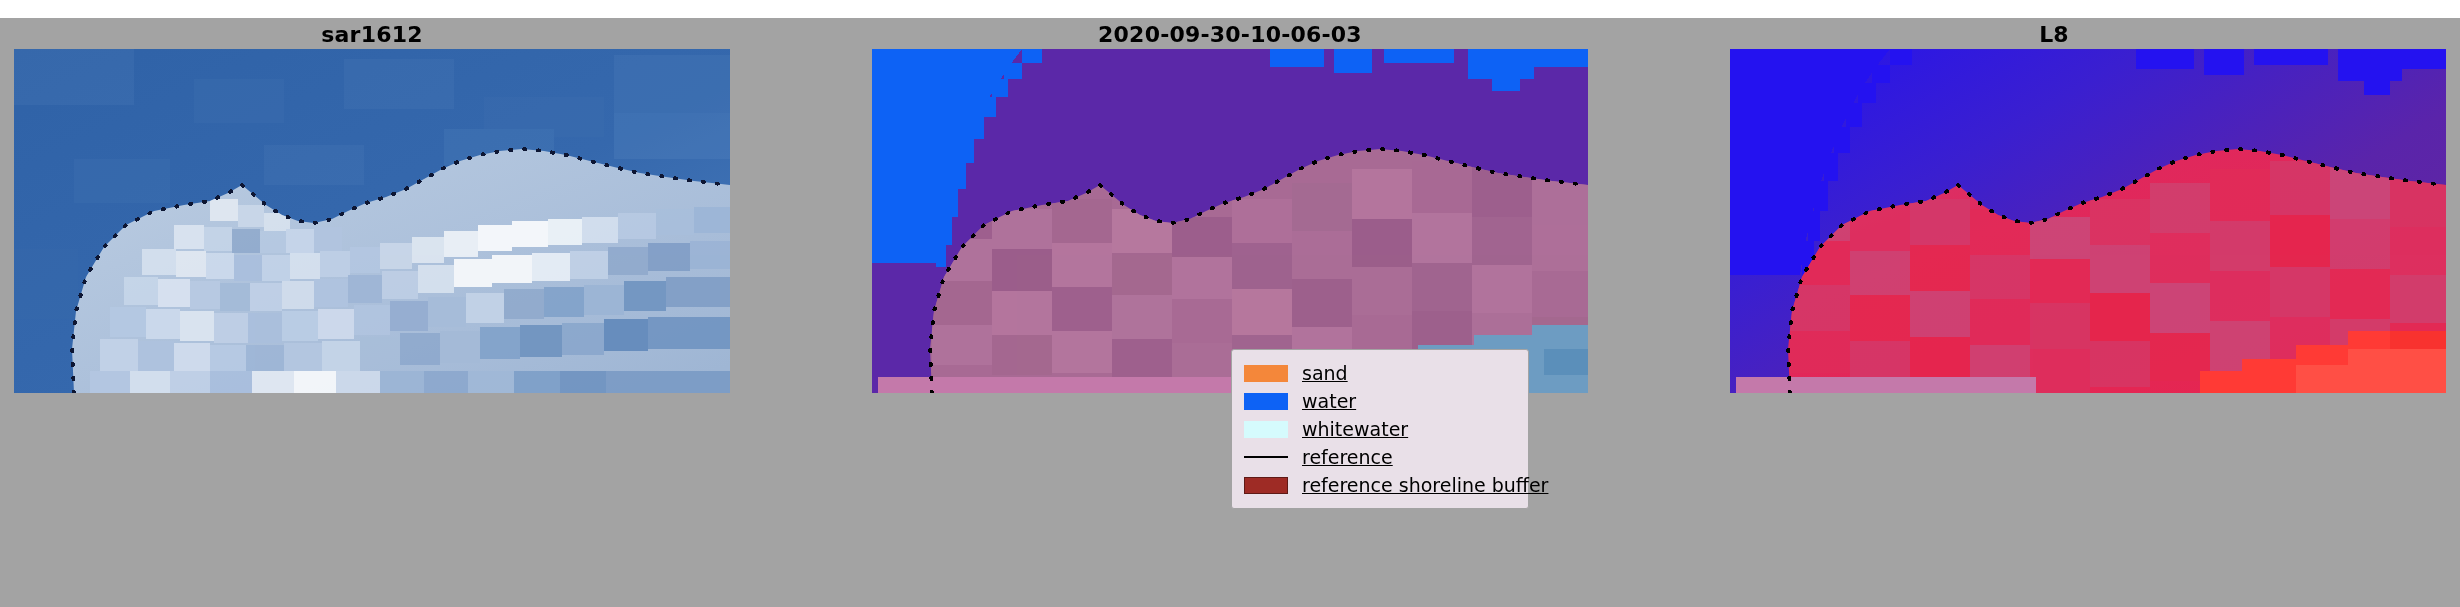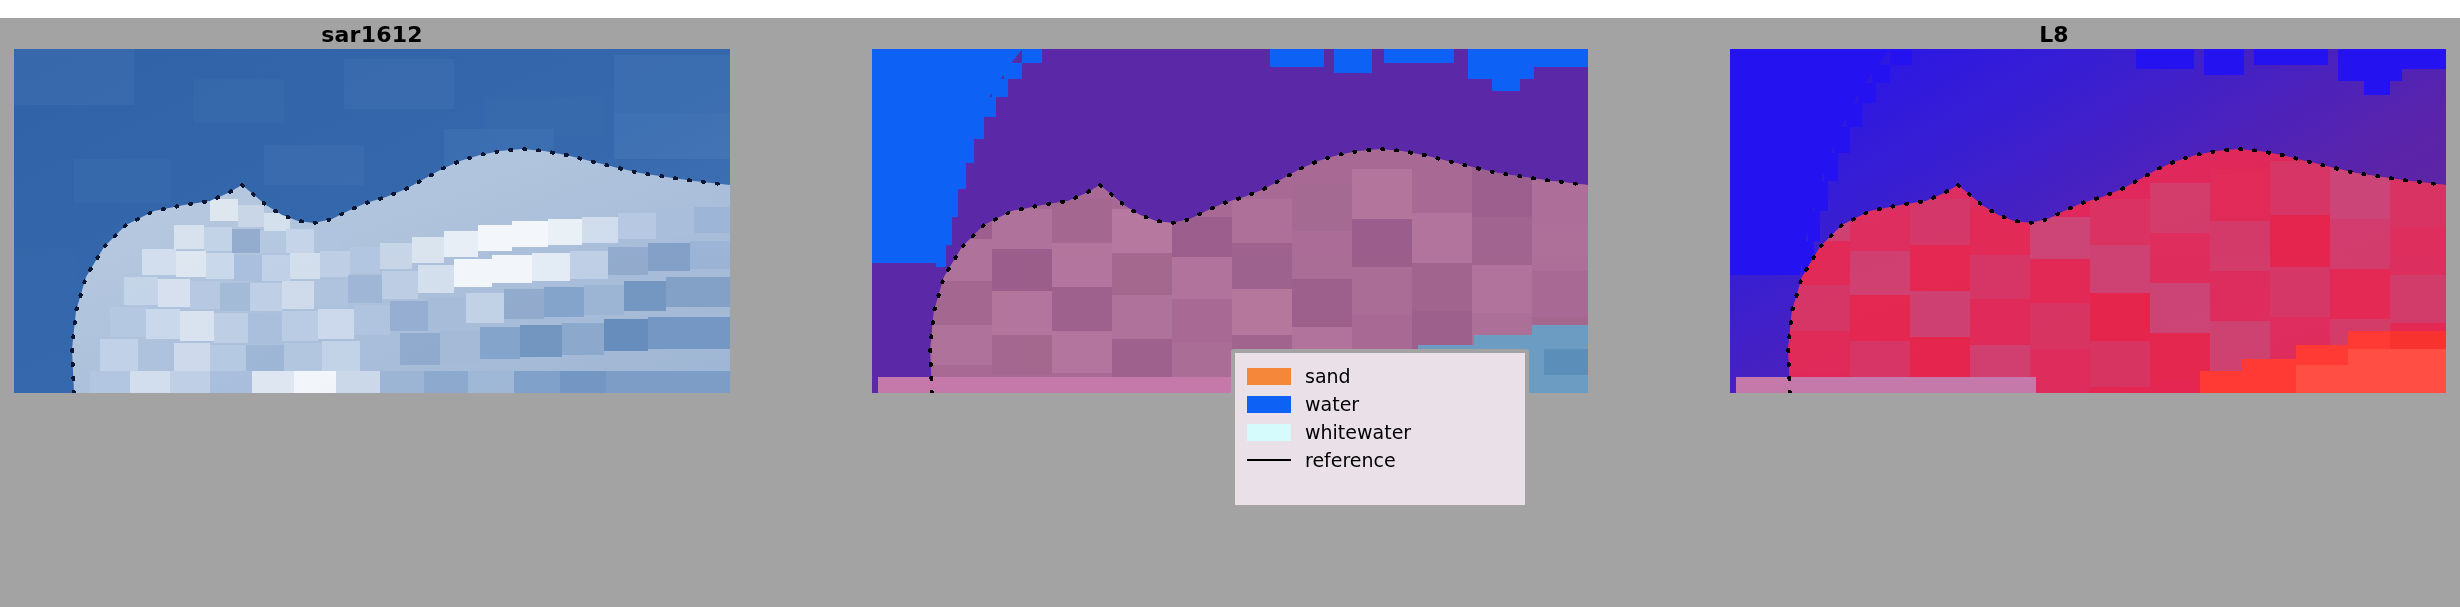--- a/index.html
+++ b/index.html
@@ -52,25 +52,26 @@
   .panel-img svg { display: block; width: 100%; height: 100%; }
 
   
   .legend {
     position: absolute;
     left: 1231px;
     top: 331px;
     width: 298px;
     height: 160px;
     background: #e9e0e8;
-    border: 4px solid #a3a3a3;
+    border: 1px solid #a3a3a3;
     border-radius: 3px;
     box-sizing: border-box;
     padding: 9px 10px 9px 12px;
     z-index: 40;
+    text-decoration: underline;
   }
   .legend-row {
     display: flex;
     align-items: center;
     height: 28px;
   }
   .legend-swatch {
     width: 44px;
     height: 17px;
     box-sizing: border-box;
@@ -244,20 +245,21 @@
 
         <path d="M60,344 L58,300 L62,262 L72,228 L90,198 L112,176 L140,162 L170,156
                  L196,152 L214,144 L228,136 L240,146 L252,156 L268,166 L284,172
                  L300,174 L318,170 L334,162 L352,154 L372,148 L392,140 L410,130
                  L428,120 L446,112 L466,106 L486,102 L508,100 L530,102 L552,106
                  L576,112 L600,118 L626,124 L652,128 L680,132 L716,136" fill="none" stroke="#0d1633" stroke-width="4" stroke-linecap="round" stroke-dasharray="1 13"></path>
       </svg>
     </div>
   </div>
 
+  <div class="panel-title" style="left:872px; top:4px; width:716px;">2020-09-30-10-06-03</div>
 
   <div class="panel" style="left:872px; top:31px; width:716px; height:344px;">
     <div class="panel-img">
       <svg viewBox="0 0 716 344" preserveAspectRatio="none" shape-rendering="crispEdges">
         <defs>
           <clipPath id="p2clipland">
             <path d="M60,344 L58,300 L62,262 L72,228 L90,198 L112,176 L140,162 L170,156
                      L196,152 L214,144 L228,136 L240,146 L252,156 L268,166 L284,172
                      L300,174 L318,170 L334,162 L352,154 L372,148 L392,140 L410,130
                      L428,120 L446,112 L466,106 L486,102 L508,100 L530,102 L552,106
@@ -507,16 +509,20 @@
       <span class="legend-label">whitewater</span>
     </div>
 
     <div class="legend-row">
       <span class="legend-line-wrap">
         <span class="legend-line"></span>
       </span>
       <span class="legend-label">reference</span>
     </div>
 
+    <div class="legend-row">
+      <span class="legend-swatch" style="background:#9e2b25; border:1px solid #5e1a16;"></span>
+      <span class="legend-label">reference shoreline buffer</span>
+    </div>
 
   </div>
 
 </div>
 
 </body></html>

